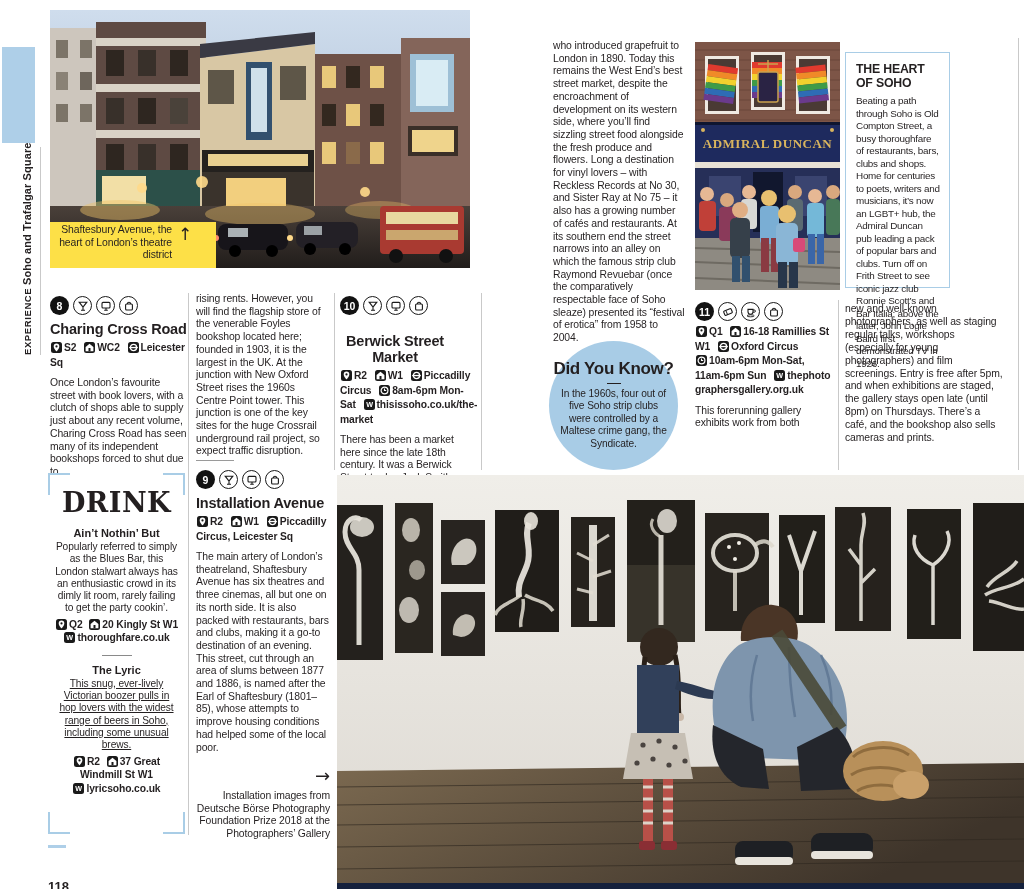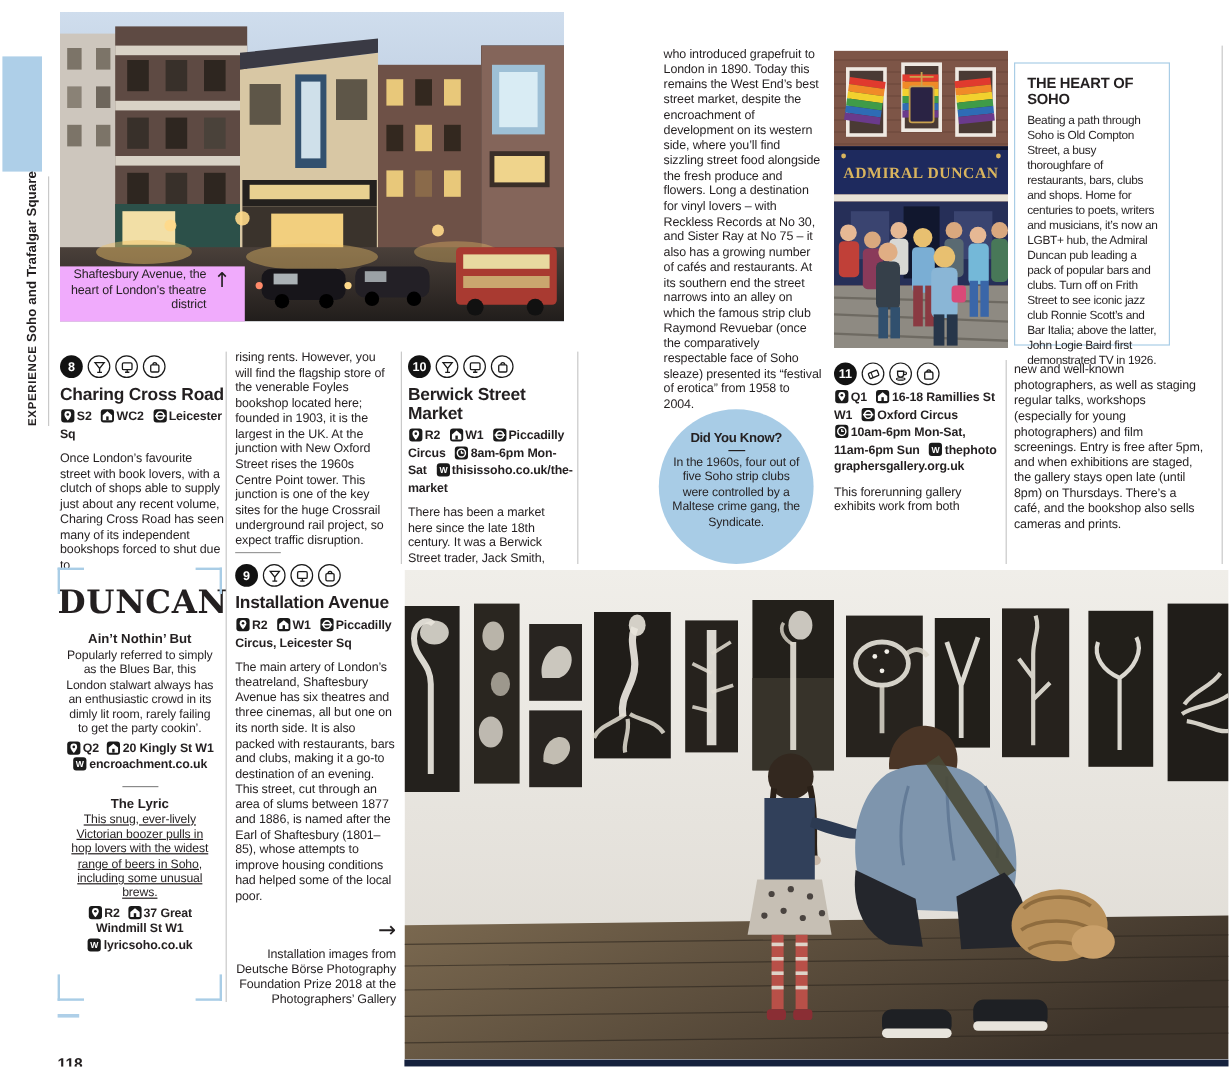--- a/index.html
+++ b/index.html
@@ -124,21 +124,21 @@
       <circle cx="260" cy="239" r="6" fill="#000"></circle>
         <circle cx="295" cy="239" r="6" fill="#000"></circle>
       <circle cx="240" cy="228" r="3" fill="#ffd98a"></circle>
         <circle cx="166" cy="228" r="3" fill="#ff8a6a"></circle>
 
       <circle cx="152" cy="172" r="6" fill="#ffd98a" opacity="0.9"></circle>
       <circle cx="92" cy="178" r="5" fill="#ffd98a" opacity="0.9"></circle>
       <circle cx="315" cy="182" r="5" fill="#ffd98a" opacity="0.9"></circle>
     </svg>
     
-    <div class="abs" style="left:0;top:212px;width:150px;height:46px;background:#f0abfc;padding:2px 0 0 4px;display:flex;align-items:flex-start;">
+    <div class="abs" style="left:0;top:212px;width:150px;height:46px;background:#fde047;padding:2px 12px 0 4px;display:flex;align-items:flex-start;">
       <div class="caption" style="width:118px;text-align:right;font-weight:500;">Shaftesbury Avenue, the heart of London’s theatre district</div>
       <div style="font-size:17px;line-height:20px;margin-left:6px;font-family:'DejaVu Sans',sans-serif;">↑</div>
     </div>
   </div>
 
   <div class="abs vrule" style="left:188px;top:293px;height:542px;"></div>
   <div class="abs vrule" style="left:334px;top:293px;height:177px;"></div>
   <div class="abs vrule" style="left:481px;top:293px;height:177px;"></div>
   <div class="abs vrule" style="left:838px;top:300px;height:170px;"></div>
   <div class="abs vrule" style="left:1018px;top:38px;height:432px;"></div>
@@ -180,36 +180,36 @@
           </svg></span><span>Leicester Sq</span>
     </div>
     <div class="body-text" style="margin-top:7px;width:137px;">Once London’s favourite street with book lovers, with a clutch of shops able to supply just about any recent volume, Charing Cross Road has seen many of its independent bookshops forced to shut due to</div>
   </div>
 
   <div class="abs" style="left:48px;top:473px;width:137px;height:361px;">
     <span class="bk bk-tl"></span>
     <span class="bk bk-tr"></span>
     <span class="bk bk-bl"></span>
     <span class="bk bk-br"></span>
-    <div class="center" style="font-family:'DejaVu Serif',serif;font-weight:bold;font-size:27px;letter-spacing:0.5px;margin-top:14px;">DUNCAN</div>
+    <div class="center" style="font-family:'DejaVu Serif',serif;font-weight:bold;font-size:27px;letter-spacing:0.5px;margin-top:14px;">DRINK</div>
     <div class="center" style="font-size:11px;font-weight:bold;margin-top:9px;">Ain’t Nothin’ But</div>
     <div class="center body-text" style="margin:2px 7px 0 7px;font-size:10.2px;line-height:12.3px;">Popularly referred to simply as the Blues Bar, this London stalwart always has an enthusiastic crowd in its dimly lit room, rarely failing to get the party cookin’.</div>
     <div class="center meta" style="margin:3px 4px 0 4px;line-height:13.5px;">
       <span class="mi"><svg width="11" height="11" viewBox="0 0 11 11">
             <path d="M5.5 1.6a2.8 2.8 0 0 1 2.8 2.8c0 2-2.8 5-2.8 5s-2.8-3-2.8-5A2.8 2.8 0 0 1 5.5 1.6z" fill="#fff"></path>
             <circle cx="5.5" cy="4.4" r="1.1" fill="#1a1a1a"></circle>
           </svg></span><span>Q2</span>
       <span class="mi" style="margin-left:4px;"><svg width="11" height="11" viewBox="0 0 11 11">
             <path d="M5.5 1.8 9.4 5v4.2H1.6V5z" fill="#fff"></path>
             <rect x="4.5" y="6" width="2" height="3.2" fill="#1a1a1a"></rect>
           </svg></span><span>20 Kingly St W1</span>
       <br>
       <span class="mi"><svg width="11" height="11" viewBox="0 0 11 11">
             <text x="5.5" y="8.3" text-anchor="middle" font-size="7.2" font-weight="bold" fill="#fff" font-family="Liberation Sans,sans-serif">W</text>
-          </svg></span><span>encroachment.co.uk</span>
+          </svg></span><span>thoroughfare.co.uk</span>
     </div>
     <div class="hrule" style="width:30px;margin:10px auto 0 auto;background:#8a8a8a;"></div>
     <div class="center" style="font-size:11px;font-weight:bold;margin-top:8px;">The Lyric</div>
     <div class="center body-text" style="margin:2px 7px 0 7px;font-size:10.2px;line-height:12.3px;text-decoration:underline;">This snug, ever-lively Victorian boozer pulls in hop lovers with the widest range of beers in Soho, including some unusual brews.</div>
     <div class="center meta" style="margin:3px 4px 0 4px;line-height:13.5px;">
       <span class="mi"><svg width="11" height="11" viewBox="0 0 11 11">
             <path d="M5.5 1.6a2.8 2.8 0 0 1 2.8 2.8c0 2-2.8 5-2.8 5s-2.8-3-2.8-5A2.8 2.8 0 0 1 5.5 1.6z" fill="#fff"></path>
             <circle cx="5.5" cy="4.4" r="1.1" fill="#1a1a1a"></circle>
           </svg></span><span>R2</span>
       <span class="mi" style="margin-left:4px;"><svg width="11" height="11" viewBox="0 0 11 11">
@@ -287,21 +287,21 @@
             <path d="M6 8v2M4.2 10.2h3.6" stroke="#1a1a1a" stroke-width="1.1"></path>
           </svg>
       </div>
       <div class="catbadge">
         <svg width="12" height="12" viewBox="0 0 12 12">
             <rect x="2.6" y="4" width="6.8" height="6" rx="1" fill="none" stroke="#1a1a1a" stroke-width="1.1"></rect>
             <path d="M4.4 4c0-2.4 3.2-2.4 3.2 0" fill="none" stroke="#1a1a1a" stroke-width="1.1"></path>
           </svg>
       </div>
     </div>
-    <div class="entry-title" style="margin-top:6px;width:110px;">Berwick Street Market</div>
+    <div class="entry-title" style="margin-top:18px;width:110px;text-align:center;">Berwick Street Market</div>
     <div class="meta" style="margin-top:4px;">
       <span class="mi"><svg width="11" height="11" viewBox="0 0 11 11">
             <path d="M5.5 1.6a2.8 2.8 0 0 1 2.8 2.8c0 2-2.8 5-2.8 5s-2.8-3-2.8-5A2.8 2.8 0 0 1 5.5 1.6z" fill="#fff"></path>
             <circle cx="5.5" cy="4.4" r="1.1" fill="#1a1a1a"></circle>
           </svg></span><span>R2</span>
       <span class="mi" style="margin-left:5px;"><svg width="11" height="11" viewBox="0 0 11 11">
             <path d="M5.5 1.8 9.4 5v4.2H1.6V5z" fill="#fff"></path>
             <rect x="4.5" y="6" width="2" height="3.2" fill="#1a1a1a"></rect>
           </svg></span><span>W1</span>
       <span class="mi" style="margin-left:5px;"><svg width="11" height="11" viewBox="0 0 11 11">
@@ -315,21 +315,21 @@
       <span class="mi" style="margin-left:5px;"><svg width="11" height="11" viewBox="0 0 11 11">
             <text x="5.5" y="8.3" text-anchor="middle" font-size="7.2" font-weight="bold" fill="#fff" font-family="Liberation Sans,sans-serif">W</text>
           </svg></span><span style="word-break:break-all;">thisissoho.co.uk/the-market</span>
     </div>
     <div class="body-text" style="margin-top:7px;width:130px;">There has been a market here since the late 18th century. It was a Berwick Street trader, Jack Smith,</div>
   </div>
 
   <div class="abs body-text" style="left:553px;top:40px;width:133px;">who introduced grapefruit to London in 1890. Today this remains the West End’s best street market, despite the encroachment of development on its western side, where you’ll find sizzling street food alongside the fresh produce and flowers. Long a destination for vinyl lovers – with Reckless Records at No 30, and Sister Ray at No 75 – it also has a growing number of cafés and restaurants. At its southern end the street narrows into an alley on which the famous strip club Raymond Revuebar (once the comparatively respectable face of Soho sleaze) presented its “festival of erotica” from 1958 to 2004.</div>
 
   <div class="abs" style="left:549px;top:341px;width:129px;height:129px;border-radius:50%;background:#a8cce6;text-align:center;">
-    <div style="font-size:11px;font-weight:bold;letter-spacing:-0.3px;margin-top:18px;">Did You Know?</div>
+    <div style="font-size:17px;font-weight:bold;letter-spacing:-0.3px;margin-top:18px;">Did You Know?</div>
     <div class="hrule" style="width:14px;margin:4px auto 4px auto;background:#231f20;"></div>
     <div style="font-size:10.2px;line-height:12.4px;letter-spacing:-0.1px;padding:0 8px;">In the 1960s, four out of five Soho strip clubs were controlled by a Maltese crime gang, the Syndicate.</div>
   </div>
 
   <div class="abs" style="left:695px;top:42px;width:145px;height:248px;overflow:hidden;">
     <svg width="145" height="248" viewBox="0 0 145 248">
       <rect width="145" height="248" fill="#7d5547"></rect>
       <g stroke="#6a463a" stroke-width="1">
         <line x1="0" y1="8" x2="145" y2="8"></line>
           <line x1="0" y1="18" x2="145" y2="18"></line>
@@ -471,21 +471,21 @@
             <circle cx="5.5" cy="5.5" r="3.4" fill="none" stroke="#fff" stroke-width="1.2"></circle>
             <path d="M5.5 3.6v1.9h1.7" fill="none" stroke="#fff" stroke-width="1.1"></path>
           </svg></span><span>10am-6pm Mon-Sat, 11am-6pm Sun</span>
       <span class="mi" style="margin-left:5px;"><svg width="11" height="11" viewBox="0 0 11 11">
             <text x="5.5" y="8.3" text-anchor="middle" font-size="7.2" font-weight="bold" fill="#fff" font-family="Liberation Sans,sans-serif">W</text>
           </svg></span><span style="word-break:break-all;">thephotographersgallery.org.uk</span>
     </div>
     <div class="body-text" style="margin-top:7px;width:132px;">This forerunning gallery exhibits work from both</div>
   </div>
 
-  <div class="abs" style="left:845px;top:52px;width:130px;height:236px;border:1.5px solid #a9cde6;box-sizing:border-box;padding:9px 9px 0 10px;">
+  <div class="abs" style="left:845px;top:52px;width:105px;height:236px;border:1.5px solid #a9cde6;box-sizing:border-box;padding:9px 9px 0 10px;">
     <div style="font-size:12.3px;font-weight:bold;letter-spacing:-0.2px;">THE HEART OF SOHO</div>
     <div style="font-size:9.9px;line-height:12.5px;letter-spacing:-0.25px;margin-top:5px;">Beating a path through Soho is Old Compton Street, a busy thoroughfare of restaurants, bars, clubs and shops. Home for centuries to poets, writers and musicians, it’s now an LGBT+ hub, the Admiral Duncan pub leading a pack of popular bars and clubs. Turn off on Frith Street to see iconic jazz club Ronnie Scott’s and Bar Italia; above the latter, John Logie Baird first demonstrated TV in 1926.</div>
   </div>
   <div class="abs body-text" style="left:845px;top:303px;width:158px;font-size:10.4px;line-height:12.9px;">new and well-known photographers, as well as staging regular talks, workshops (especially for young photographers) and film screenings. Entry is free after 5pm, and when exhibitions are staged, the gallery stays open late (until 8pm) on Thursdays. There’s a café, and the bookshop also sells cameras and prints.</div>
 
   <div class="abs" style="left:337px;top:475px;width:687px;height:408px;overflow:hidden;">
     <svg width="687" height="408" viewBox="0 0 687 408">
       <defs>
         <linearGradient id="wall" x1="0" y1="0" x2="0" y2="1">
           <stop offset="0" stop-color="#f0eee9"></stop>

